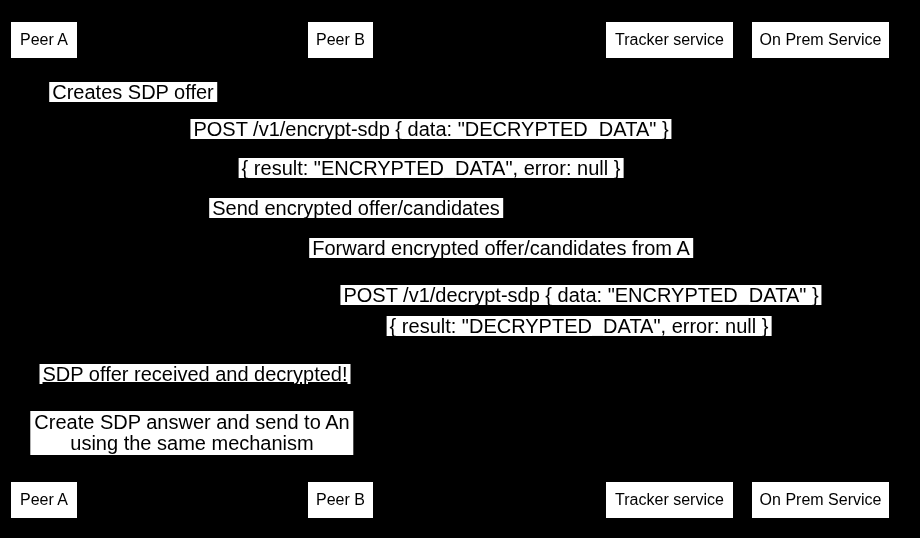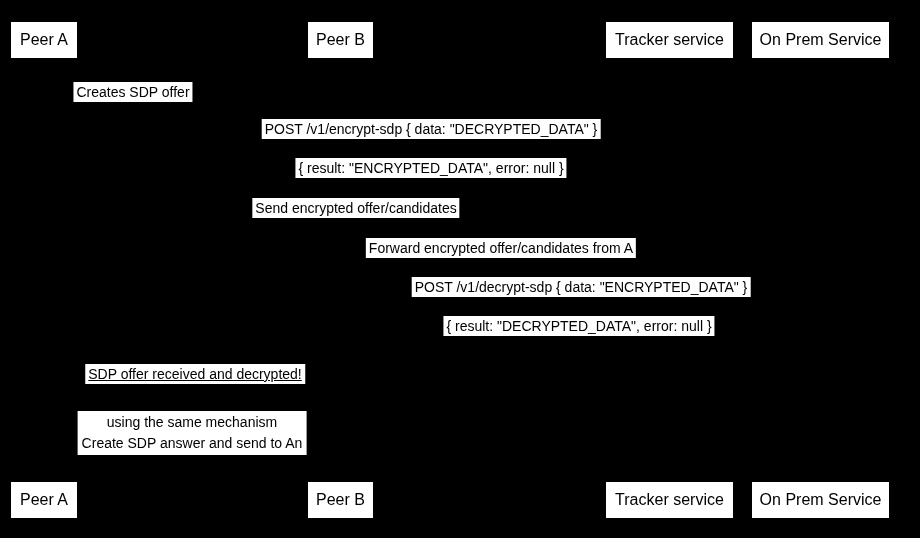--- a/index.html
+++ b/index.html
@@ -22,21 +22,21 @@
     font-size: 16px;
     white-space: nowrap;
     box-sizing: border-box;
   }
   .actor.row-top { top: 22px; }
   .actor.row-bottom { top: 482px; }
   .msg {
     position: absolute;
     background: var(--box-bg, #ffffff);
     color: var(--text, #000000);
-    font-size: 14px;
+    font-size: 20px;
     line-height: 18px;
     padding: 1px 3px;
     white-space: nowrap;
   }
   .msg.multiline {
     text-align: center;
     line-height: 21px;
     padding: 1px 4px;
   }
   .msg.multiline .line { display: block; white-space: nowrap; }
@@ -49,26 +49,26 @@
   <div class="actor row-top" style="left: 11px; width: 66px;">Peer A</div>
   <div class="actor row-top" style="left: 308px; width: 65px;">Peer B</div>
   <div class="actor row-top" style="left: 606px; width: 127px;">Tracker service</div>
   <div class="actor row-top" style="left: 752px; width: 137px;">On Prem Service</div>
 
   <div class="msg" style="left: 133px; transform: translateX(-50%); top: 82px;">Creates SDP offer</div>
   <div class="msg" style="left: 431px; transform: translateX(-50%); top: 119px; text-align: center;">POST /v1/encrypt-sdp { data: "DECRYPTED_DATA" }</div>
   <div class="msg" style="left: 431px; transform: translateX(-50%); top: 158px;">{ result: "ENCRYPTED_DATA", error: null }</div>
   <div class="msg" style="left: 501px; transform: translateX(-50%); top: 238px;">Forward encrypted offer/candidates from A</div>
   <div class="msg" style="left: 356px; transform: translateX(-50%); top: 198px;">Send encrypted offer/candidates</div>
-  <div class="msg" style="left: 581px; transform: translateX(-50%); top: 277px;">POST /v1/decrypt-sdp { data: "ENCRYPTED_DATA" }</div>
+  <div class="msg" style="left: 581px; transform: translateX(-50%); top: 285px;">POST /v1/decrypt-sdp { data: "ENCRYPTED_DATA" }</div>
   <div class="msg" style="left: 579px; transform: translateX(-50%); top: 316px;">{ result: "DECRYPTED_DATA", error: null }</div>
   <div class="msg" style="left: 195px; transform: translateX(-50%); top: 364px; text-decoration: underline;">SDP offer received and decrypted!</div>
   <div class="msg multiline" style="left: 192px; transform: translateX(-50%); top: 411px;">
+    <span class="line">Create SDP answer and send to An</span>
     <span class="line">using the same mechanism</span>
-    <span class="line">Create SDP answer and send to An</span>
   </div>
 
   <div class="actor row-bottom" style="left: 11px; width: 66px;">Peer A</div>
   <div class="actor row-bottom" style="left: 308px; width: 65px;">Peer B</div>
   <div class="actor row-bottom" style="left: 606px; width: 127px;">Tracker service</div>
   <div class="actor row-bottom" style="left: 752px; width: 137px;">On Prem Service</div>
 
 </div>
 
 </body></html>

